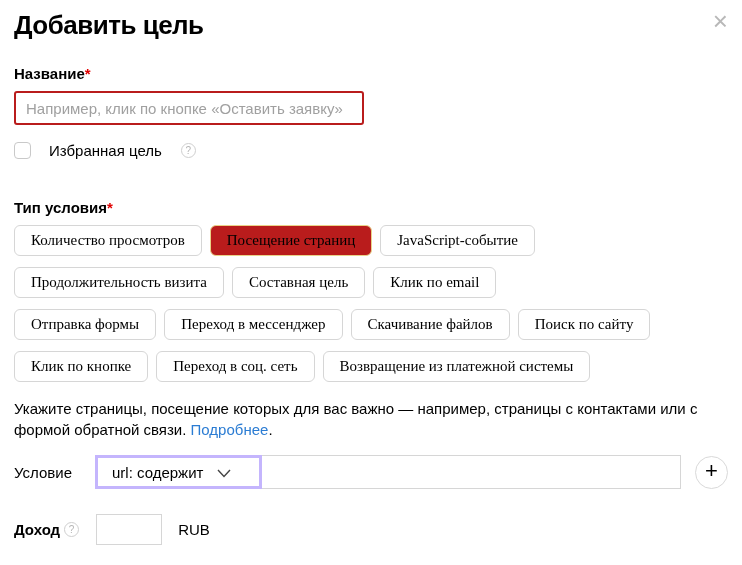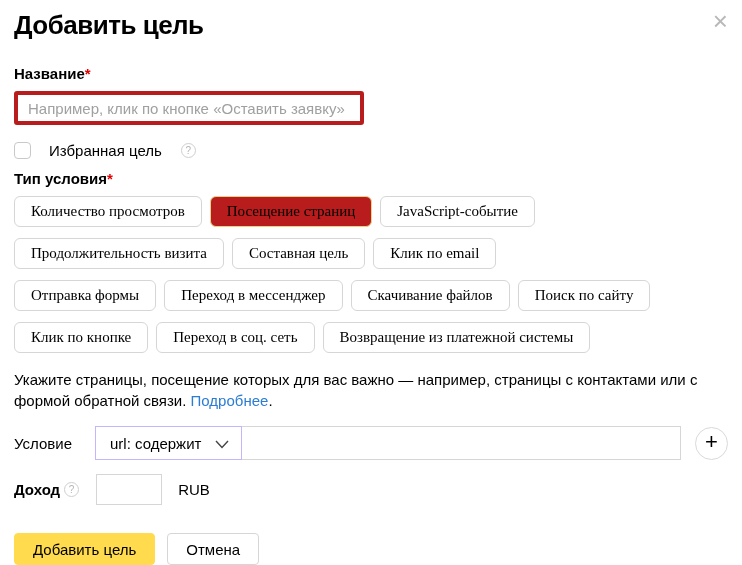--- a/index.html
+++ b/index.html
@@ -34,21 +34,21 @@
   .field-label {
     font-size: 15px;
     font-weight: 700;
     margin-bottom: 9px;
   }
   .req { color: #e00000; font-weight: 700; }
 
   .name-input {
     width: 350px;
     height: 34px;
-    border: 4px solid #b91c1c;
+    border: 2px solid #b91c1c;
     border-radius: 3px;
     padding: 0 10px;
     font-size: 15px;
     font-family: "Liberation Sans", sans-serif;
     color: #000;
     outline: none;
   }
   .name-input::placeholder { color: #a0a0a0; }
 
   .checkbox-row {
@@ -73,21 +73,21 @@
     color: #b5b5b5;
     font-size: 10px;
     display: inline-flex;
     align-items: center;
     justify-content: center;
     margin-left: 1px;
     flex: none;
     cursor: pointer;
   }
 
-  .type-section { margin-top: 11px; }
+  .type-section { margin-top: 40px; }
   .chip-row { display: flex; gap: 8px; margin-bottom: 11px; }
   .chip {
     font-family: Liberation Serif, serif;
     font-size: 15px;
     color: #000;
     background: #ffffff;
     border: 1px solid #d6d6d6;
     border-radius: 6px;
     padding: 0 16px;
     height: 31px;
@@ -109,27 +109,27 @@
   .link { color: #2b7cd3; text-decoration: none; cursor: pointer; margin-top: 38px; }
 
   .condition-row {
     margin-top: 15px;
     display: flex;
     align-items: center;
   }
   .condition-label { font-size: 15px; width: 81px; flex: none; }
   .operator-select {
     height: 34px;
-    border: 1px solid #c4b5fd;
+    border: 3px solid #c4b5fd;
     border-radius: 0;
     background: #fff;
     display: flex;
     align-items: center;
     gap: 14px;
-    padding: 0 12px 0 14px;
+    padding: 0 28px 0 14px;
     font-size: 15px;
     cursor: pointer;
     flex: none;
   }
   .chevron { display: inline-flex; margin-top: 2px; }
   .url-input {
     height: 34px;
     border: 1px solid #d6d6d6;
     border-left: none;
     flex: 1 1 auto;
@@ -149,21 +149,21 @@
     display: inline-flex;
     align-items: center;
     justify-content: center;
     margin-left: 14px;
     flex: none;
     cursor: pointer;
     padding-bottom: 3px;
   }
 
   .revenue-row {
-    margin-top: 14px;
+    margin-top: 25px;
     display: flex;
     align-items: center;
     font-size: 15px;
   }
   .revenue-label { font-weight: 700; }
   .revenue-row .help-circle { margin-left: 4px; }
   .revenue-input {
     width: 66px; height: 31px;
     border: 1px solid #d6d6d6;
     margin-left: 17px;

